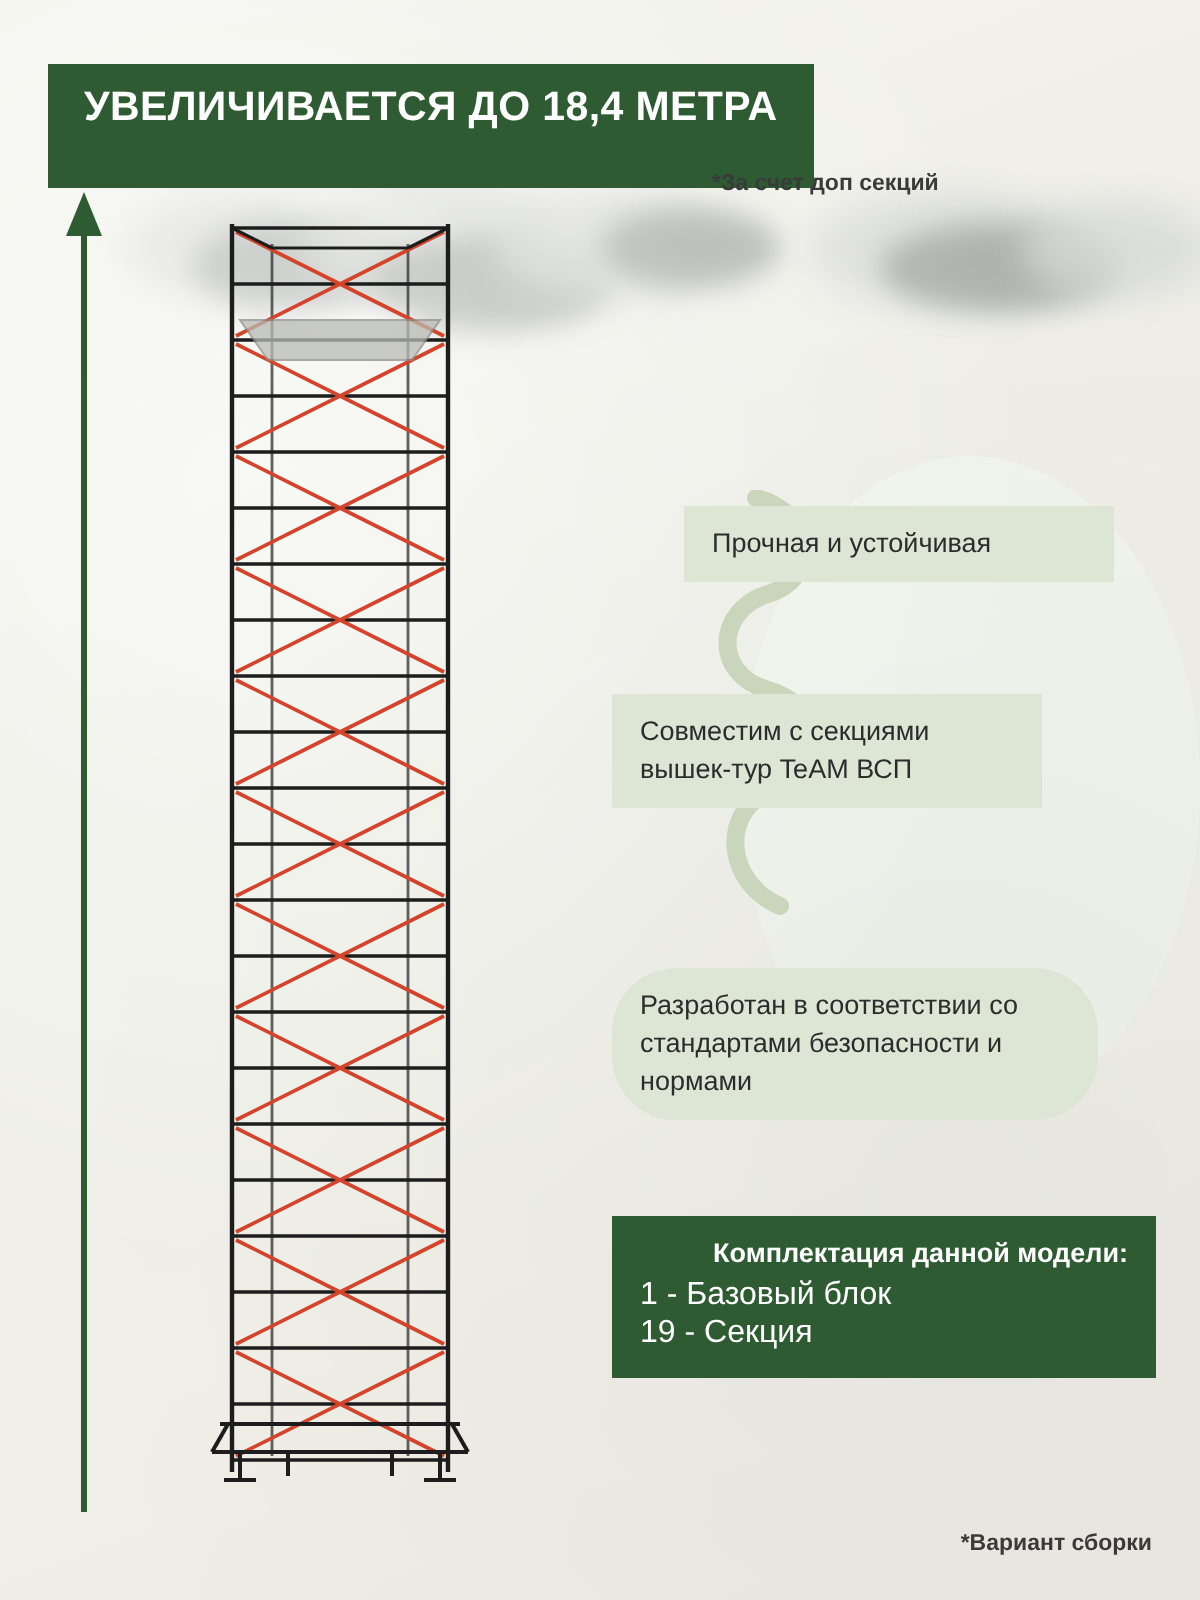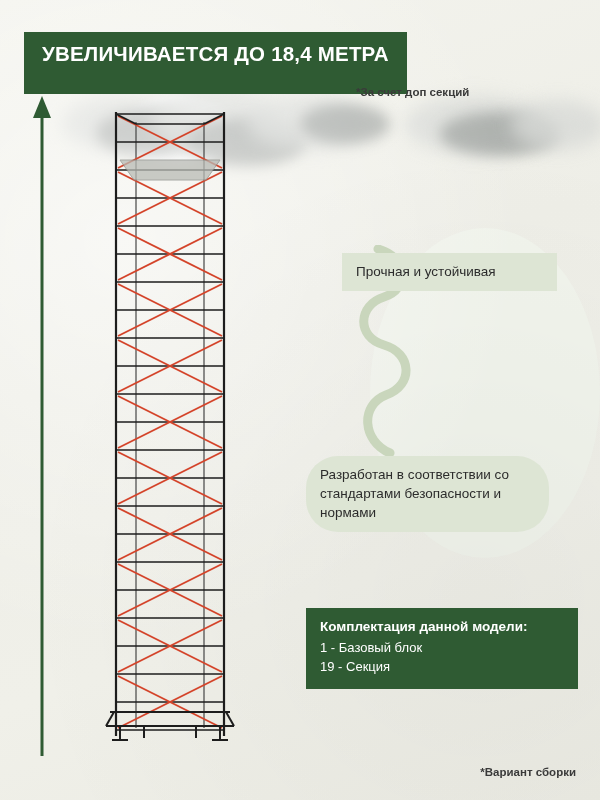--- a/index.html
+++ b/index.html
@@ -104,40 +104,41 @@
     position: absolute;
     background: #dde5d4;
     color: #2c2c2c;
     font-size: 13.5px;
     line-height: 19px;
     padding: 9px 14px 10px 14px;
     z-index: 6;
   }
   .pill-1 { left: 306px; top: 253px; width: 187px; margin-left: 36px; }
   .pill-2 { left: 306px; top: 347px; width: 187px; }
-  .pill-3 { left: 306px; top: 456px; width: 215px; border-radius: 32px; }
+  .pill-3 { left: 306px; top: 484px; width: 215px; border-radius: 32px; }
 
   
   .spec-box {
     position: absolute;
     left: 306px;
     top: 608px;
     width: 244px;
     background: #2f5b33;
     color: #ffffff;
     padding: 11px 14px 13px 14px;
     z-index: 6;
   }
   .spec-title {
     font-size: 13.5px;
     font-weight: bold;
     margin-bottom: 4px;
+    text-align: right;
   }
   .spec-line {
-    font-size: 13px;
+    font-size: 16px;
     line-height: 19px;
   }
 
   
   .squiggle {
     position: absolute;
     left: 350px;
     top: 245px;
     z-index: 4;
   }
@@ -297,20 +298,23 @@
         <line x1="92" y1="20" x2="92" y2="32"></line>
         <line x1="8" y1="34" x2="24" y2="34"></line>
         <line x1="108" y1="34" x2="124" y2="34"></line>
       </g>
     </svg>
   </div>
 
   <div class="pill pill-1">
     <span>Прочная и устойчивая</span>
   </div>
+  <div class="pill pill-2">
+    <span>Совместим с секциями вышек-тур TeAM ВСП</span>
+  </div>
   <div class="pill pill-3">
     <span>Разработан в соответствии со стандартами безопасности и нормами</span>
   </div>
 
   <div class="spec-box">
     <div class="spec-title">Комплектация данной модели:</div>
     <div class="spec-line">1 - Базовый блок</div>
     <div class="spec-line">19 - Секция</div>
   </div>
 

